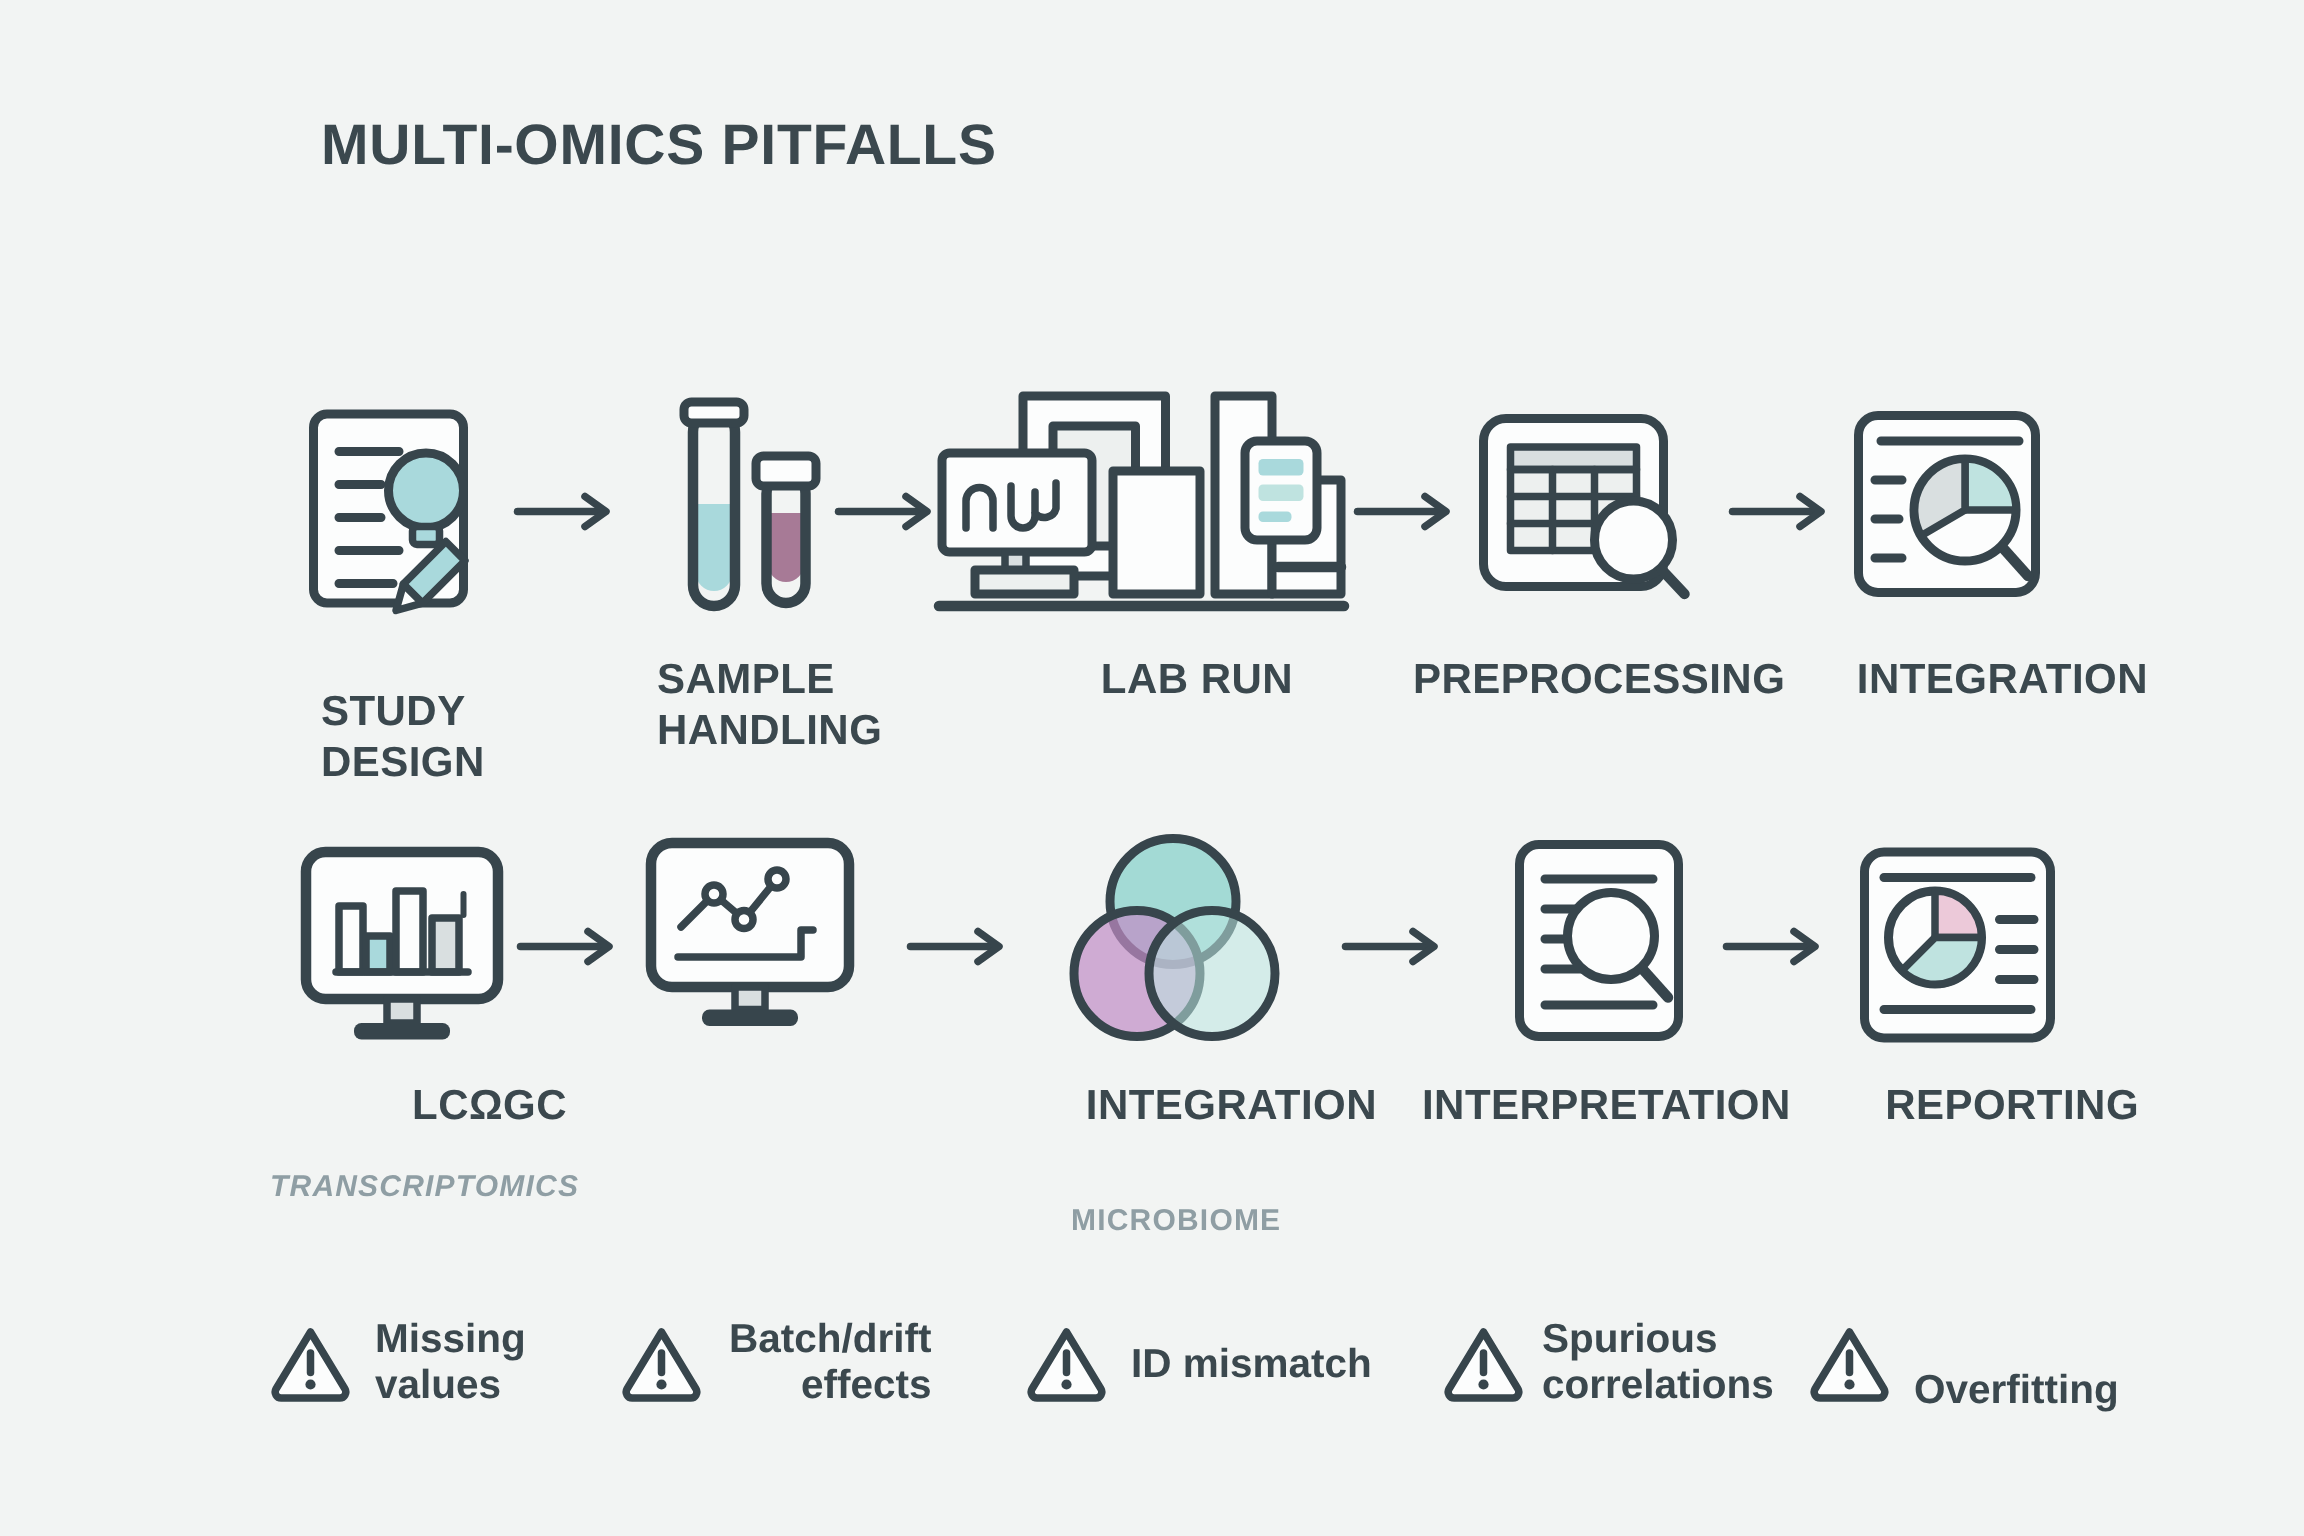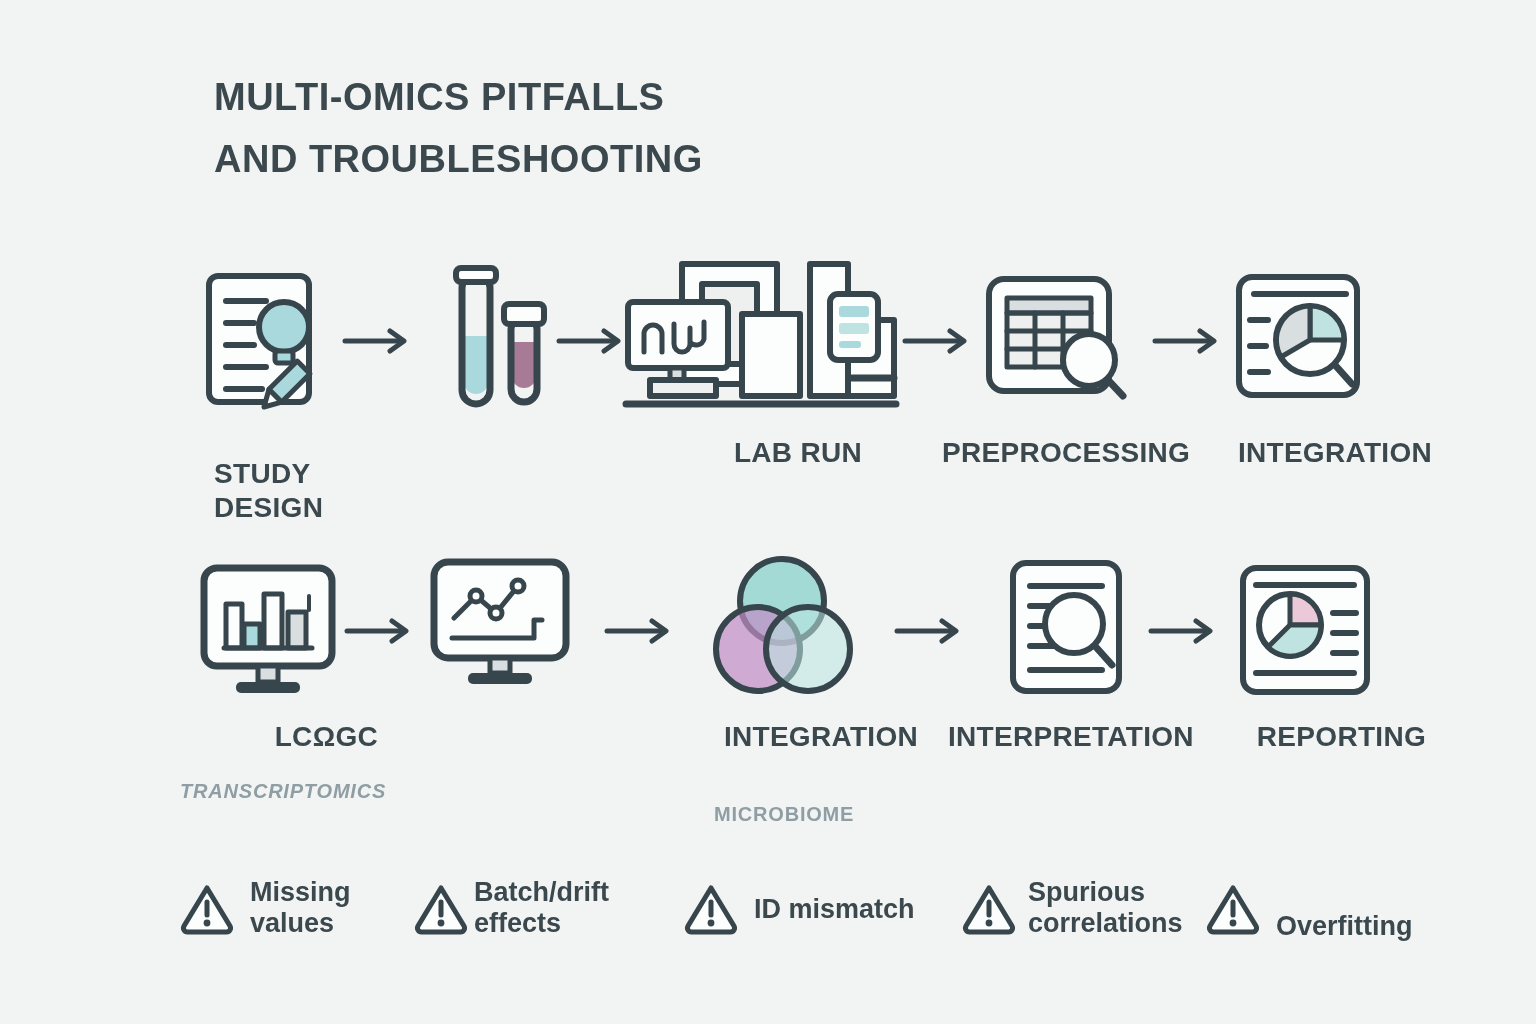--- a/index.html
+++ b/index.html
@@ -23,21 +23,20 @@
   .fg{fill:var(--gray-fill);stroke:var(--ink);stroke-linejoin:round;}
   .ft{fill:var(--teal);stroke:var(--ink);stroke-linejoin:round;}
 </style>
 </head>
 <body>
 
 <div class="canvas">
 
   <div class="abs title" style="left:214px;top:66px;">
     <div>MULTI-OMICS PITFALLS</div>
-    <div>AND TROUBLESHOOTING</div>
   </div>
 
   <div class="abs" style="left:204px;top:271px;">
     <svg width="118" height="140" viewBox="0 0 118 140">
       <rect class="fw" x="5" y="5" width="100" height="126" rx="9" stroke-width="6"></rect>
       <path class="ln" stroke-width="6" d="M22,30 H62 M22,52 H50 M22,74 H50 M22,96 H62 M22,118 H58"></path>
       <circle class="ft" cx="80" cy="56" r="25" stroke-width="6"></circle>
       <rect class="ft" x="71" y="80" width="18" height="12" rx="3" stroke-width="5"></rect>
       <g transform="translate(60,136) rotate(-45)">
         <polygon class="fw" points="0,0 16,-9 16,9" stroke-width="5"></polygon>
@@ -119,20 +118,22 @@
   </div>
   <div class="abs" style="left:1152px;top:328px;">
     <svg width="68" height="26" viewBox="0 0 68 26">
         <line class="ln" stroke-width="5" x1="3" y1="13" x2="60" y2="13"></line>
         <polyline class="ln" stroke-width="5" points="48,3 62,13 48,23"></polyline>
       </svg>
   </div>
 
   <div class="abs step-label" style="left:214px;top:457px;width:220px;">STUDY
 DESIGN</div>
+  <div class="abs step-label" style="left:438px;top:436px;width:240px;">SAMPLE
+HANDLING</div>
   <div class="abs step-label ctr" style="left:658px;top:436px;width:204px;">LAB RUN</div>
   <div class="abs step-label ctr" style="left:942px;top:436px;width:240px;">PREPROCESSING</div>
   <div class="abs step-label ctr" style="left:1192px;top:436px;width:240px;">INTEGRATION</div>
 
   <div class="abs" style="left:198px;top:562px;">
     <svg width="140" height="137" viewBox="0 0 140 137">
       <rect class="fw" x="6" y="6" width="128" height="98" rx="13" stroke-width="7"></rect>
       <rect class="fw" x="28" y="42" width="16" height="44" stroke-width="5"></rect>
       <rect class="ft" x="46" y="62" width="16" height="24" stroke-width="5"></rect>
       <rect class="fw" x="66" y="32" width="18" height="54" stroke-width="5"></rect>
@@ -228,21 +229,21 @@
   <div class="abs pitfall-label" style="left:250px;top:877px;">Missing
 values</div>
 
   <div class="abs" style="left:414px;top:883px;">
     <svg width="54" height="52" viewBox="0 0 54 52">
         <path class="fw" stroke-width="5" d="M27,5 L50,43 a4,4 0 0 1 -3.5,6 h-39 a4,4 0 0 1 -3.5,-6 Z"></path>
         <line class="ln" stroke-width="5" x1="27" y1="19" x2="27" y2="32"></line>
         <circle cx="27" cy="40" r="3.4" fill="var(--ink)"></circle>
       </svg>
   </div>
-  <div class="abs pitfall-label" style="left:474px;top:877px;">Batch/drift
+  <div class="abs pitfall-label" style="left:486px;top:877px;text-align:right;">Batch/drift
 effects</div>
 
   <div class="abs" style="left:684px;top:883px;">
     <svg width="54" height="52" viewBox="0 0 54 52">
         <path class="fw" stroke-width="5" d="M27,5 L50,43 a4,4 0 0 1 -3.5,6 h-39 a4,4 0 0 1 -3.5,-6 Z"></path>
         <line class="ln" stroke-width="5" x1="27" y1="19" x2="27" y2="32"></line>
         <circle cx="27" cy="40" r="3.4" fill="var(--ink)"></circle>
       </svg>
   </div>
   <div class="abs pitfall-label" style="left:754px;top:894px;">ID mismatch</div>

